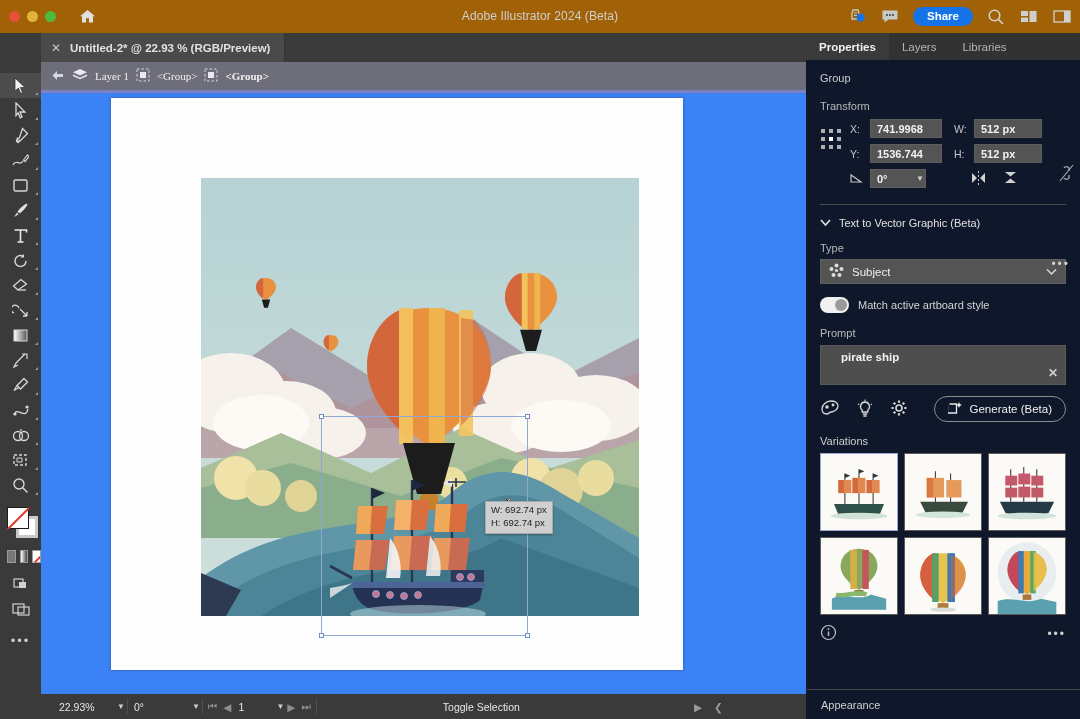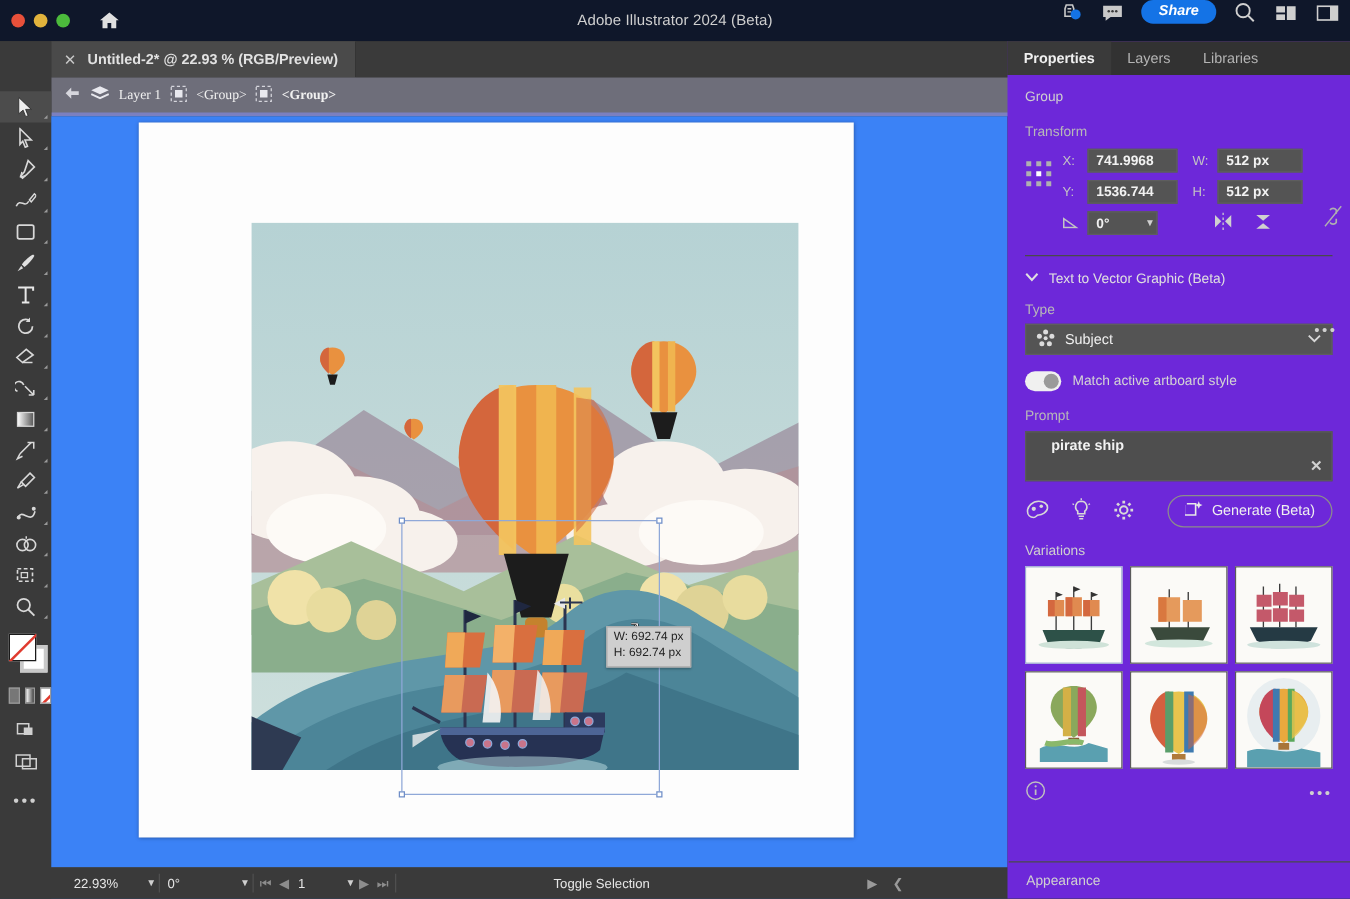--- a/index.html
+++ b/index.html
@@ -7,36 +7,36 @@
   body {
     font-family:"Liberation Sans", sans-serif;
     background:#323232; color:#d4d4d4;
     font-size:11px; position:relative;
   }
   .app { position:absolute; inset:0; }
 
   
   .titlebar {
     position:absolute; left:0; top:0; width:1080px; height:33px;
-    background:#0f172a; display:flex; align-items:center;
+    background:#a16207; display:flex; align-items:center;
   }
   .traffic { display:flex; gap:7px; padding-left:9px; align-items:center; }
   .tl { width:11px; height:11px; border-radius:50%; }
   .tl.r{background:#e8503a}.tl.y{background:#e2b33c}.tl.g{background:#4cbb3c}
   .home-btn {
     position:absolute; left:74px; top:5px; width:26px; height:23px;
     display:flex; align-items:center; justify-content:center; border-radius:3px;
   }
   .app-title {
     position:absolute; left:0; right:0; text-align:center; top:9px;
     font-size:12px; color:#cfcfcf; letter-spacing:.1px;
   }
   .tb-right {
     position:absolute; right:8px; top:0; height:33px;
-    display:flex; align-items:flex-start; gap:13px;font-style:italic;
+    display:flex; align-items:center; gap:13px;
   }
   .share-btn {
     background:#1473e6; color:#fff; border-radius:11px;
     padding:3px 14px 4px; font-size:11.5px; font-weight:bold;
   }
   .icon-btn { width:20px;height:20px;display:flex;align-items:center;justify-content:center; }
 
   
   .tabbar {
     position:absolute; left:0; top:33px; width:1080px; height:29px;
@@ -143,21 +143,21 @@
   .st-field {
     height:17px; display:flex; align-items:center; padding:0 4px;
     color:#e6e6e6; font-size:10.5px;
   }
   .st-sep { width:1px; height:15px; background:#4f4f4f; margin:0 2px; }
   .caret { font-size:8px; color:#cfcfcf; }
 
   
   .rightpanel {
     position:absolute; right:0; top:33px; width:274px; bottom:0;
-    background:#6d28d9;
+    background:#0f172a;
     margin-left:16px;
   }
   .panel-tabs {
     display:flex; height:27px; align-items:stretch; background:#323232;
   }
   .ptab {
     padding:0 13px; display:flex; align-items:center;
     font-size:11.5px; color:#b4b4b4;
   }
   .ptab.active { background:#3a3a3a; color:#f0f0f0; font-weight:bold; }

